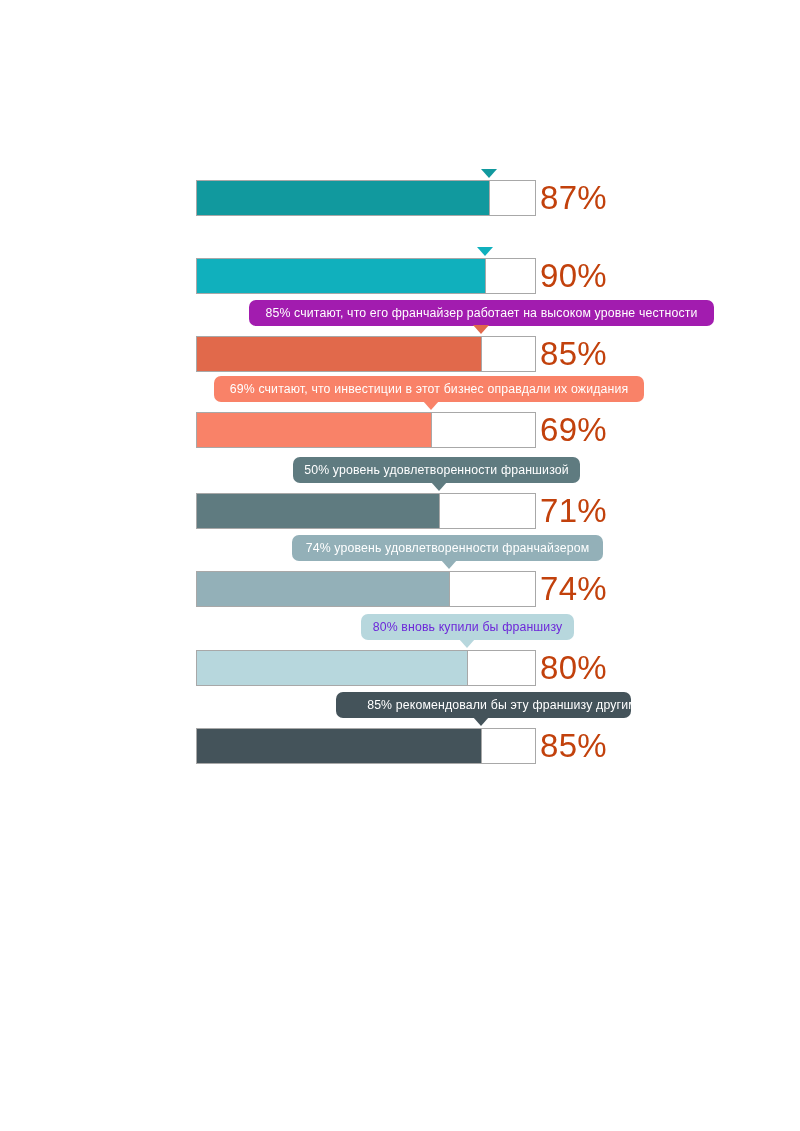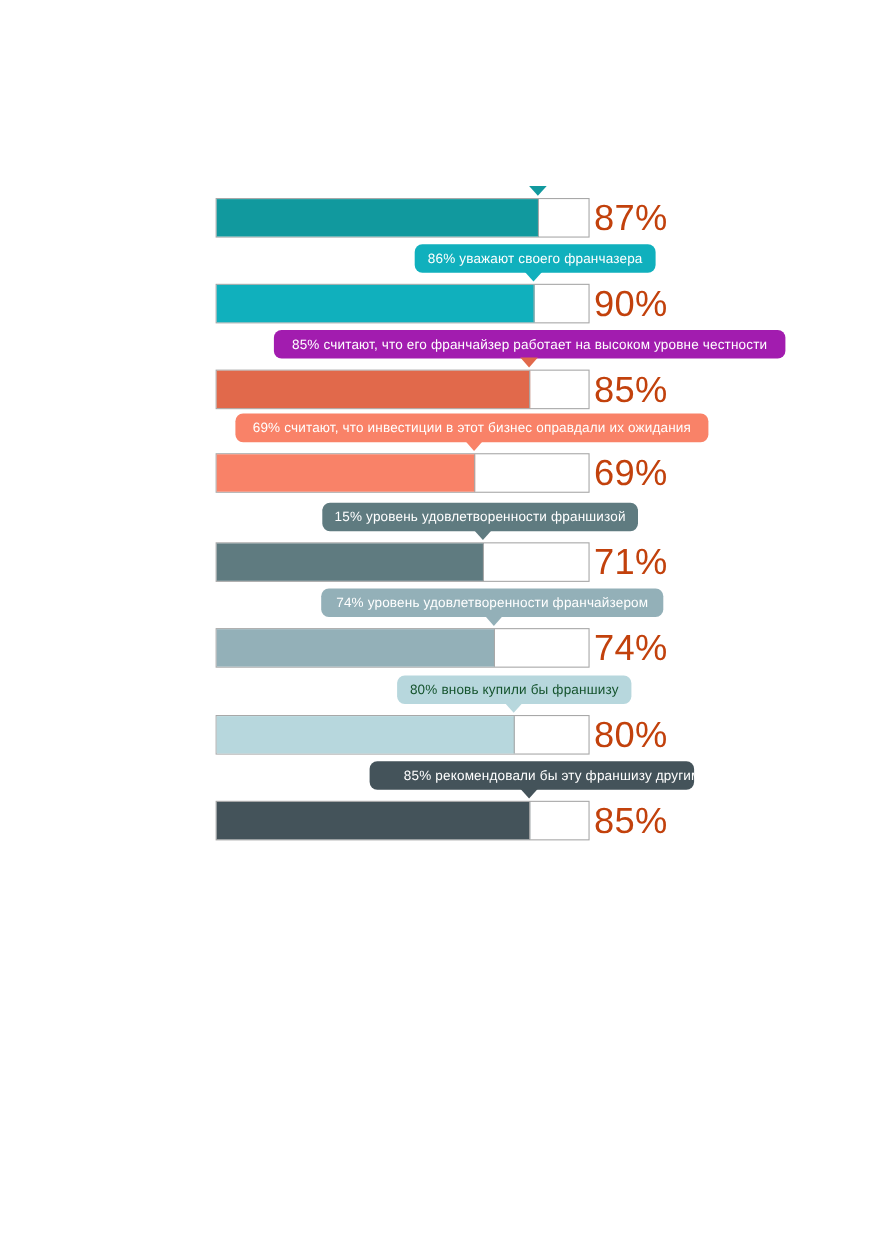--- a/index.html
+++ b/index.html
@@ -97,23 +97,20 @@
 
 <div id="chart-area">
     <div class="bar-row" style="top: 144px;">
       <div class="callout-tail" style="left: 481px; border-top-color: rgb(17, 153, 158);"></div>
       <div class="track">
         <div class="fill" style="width: 293px; background: rgb(17, 153, 158);"></div>
       </div>
       <div class="value-label">87%</div>
     </div>
     <div class="bar-row" style="top: 222px;">
-      <div class="callout" style="left: 377px; width: 219px; background: rgb(16, 176, 189); color: rgb(255, 255, 255);">
-        <span class="callout-text">86% уважают своего франчазера</span>
-      </div>
       <div class="callout-tail" style="left: 477px; border-top-color: rgb(16, 176, 189);"></div>
       <div class="track">
         <div class="fill" style="width: 289px; background: rgb(16, 176, 189);"></div>
       </div>
       <div class="value-label">90%</div>
     </div>
     <div class="bar-row" style="top: 300px;">
       <div class="callout" style="left: 249px; width: 465px; background: #a21caf; color: rgb(255, 255, 255);">
         <span class="callout-text">85% считают, что его франчайзер работает на высоком уровне честности</span>
       </div>
@@ -128,40 +125,40 @@
         <span class="callout-text">69% считают, что инвестиции в этот бизнес оправдали их ожидания</span>
       </div>
       <div class="callout-tail" style="left: 423px; border-top-color: rgb(249, 130, 104);"></div>
       <div class="track">
         <div class="fill" style="width: 235px; background: rgb(249, 130, 104);"></div>
       </div>
       <div class="value-label">69%</div>
     </div>
     <div class="bar-row" style="top: 457px;">
       <div class="callout" style="left: 293px; width: 287px; background: rgb(95, 123, 128); color: rgb(255, 255, 255);">
-        <span class="callout-text">15% уровень удовлетворенности франшизой</span>
+        <span class="callout-text">50% уровень удовлетворенности франшизой</span>
       </div>
       <div class="callout-tail" style="left: 431px; border-top-color: rgb(95, 123, 128);"></div>
       <div class="track">
         <div class="fill" style="width: 243px; background: rgb(95, 123, 128);"></div>
       </div>
       <div class="value-label">71%</div>
     </div>
     <div class="bar-row" style="top: 535px; text-decoration: underline;">
       <div class="callout" style="left: 292px; width: 311px; background: rgb(147, 176, 184); color: rgb(255, 255, 255);">
         <span class="callout-text">74% уровень удовлетворенности франчайзером</span>
       </div>
       <div class="callout-tail" style="left: 441px; border-top-color: rgb(147, 176, 184);"></div>
       <div class="track">
         <div class="fill" style="width: 253px; background: rgb(147, 176, 184);"></div>
       </div>
       <div class="value-label">74%</div>
     </div>
     <div class="bar-row" style="top: 614px;">
-      <div class="callout" style="left: 361px; width: 213px; background: rgb(183, 215, 221); color: #14532d;">
+      <div class="callout" style="left: 361px; width: 213px; background: rgb(183, 215, 221); color: #6d28d9;">
         <span class="callout-text">80% вновь купили бы франшизу</span>
       </div>
       <div class="callout-tail" style="left: 459px; border-top-color: rgb(183, 215, 221);"></div>
       <div class="track">
         <div class="fill" style="width: 271px; background: rgb(183, 215, 221);"></div>
       </div>
       <div class="value-label">80%</div>
     </div>
     <div class="bar-row" style="top: 692px;">
       <div class="callout" style="left: 336px; width: 295px; background: rgb(68, 83, 90); color: rgb(255, 255, 255); padding-left: 48px;">

